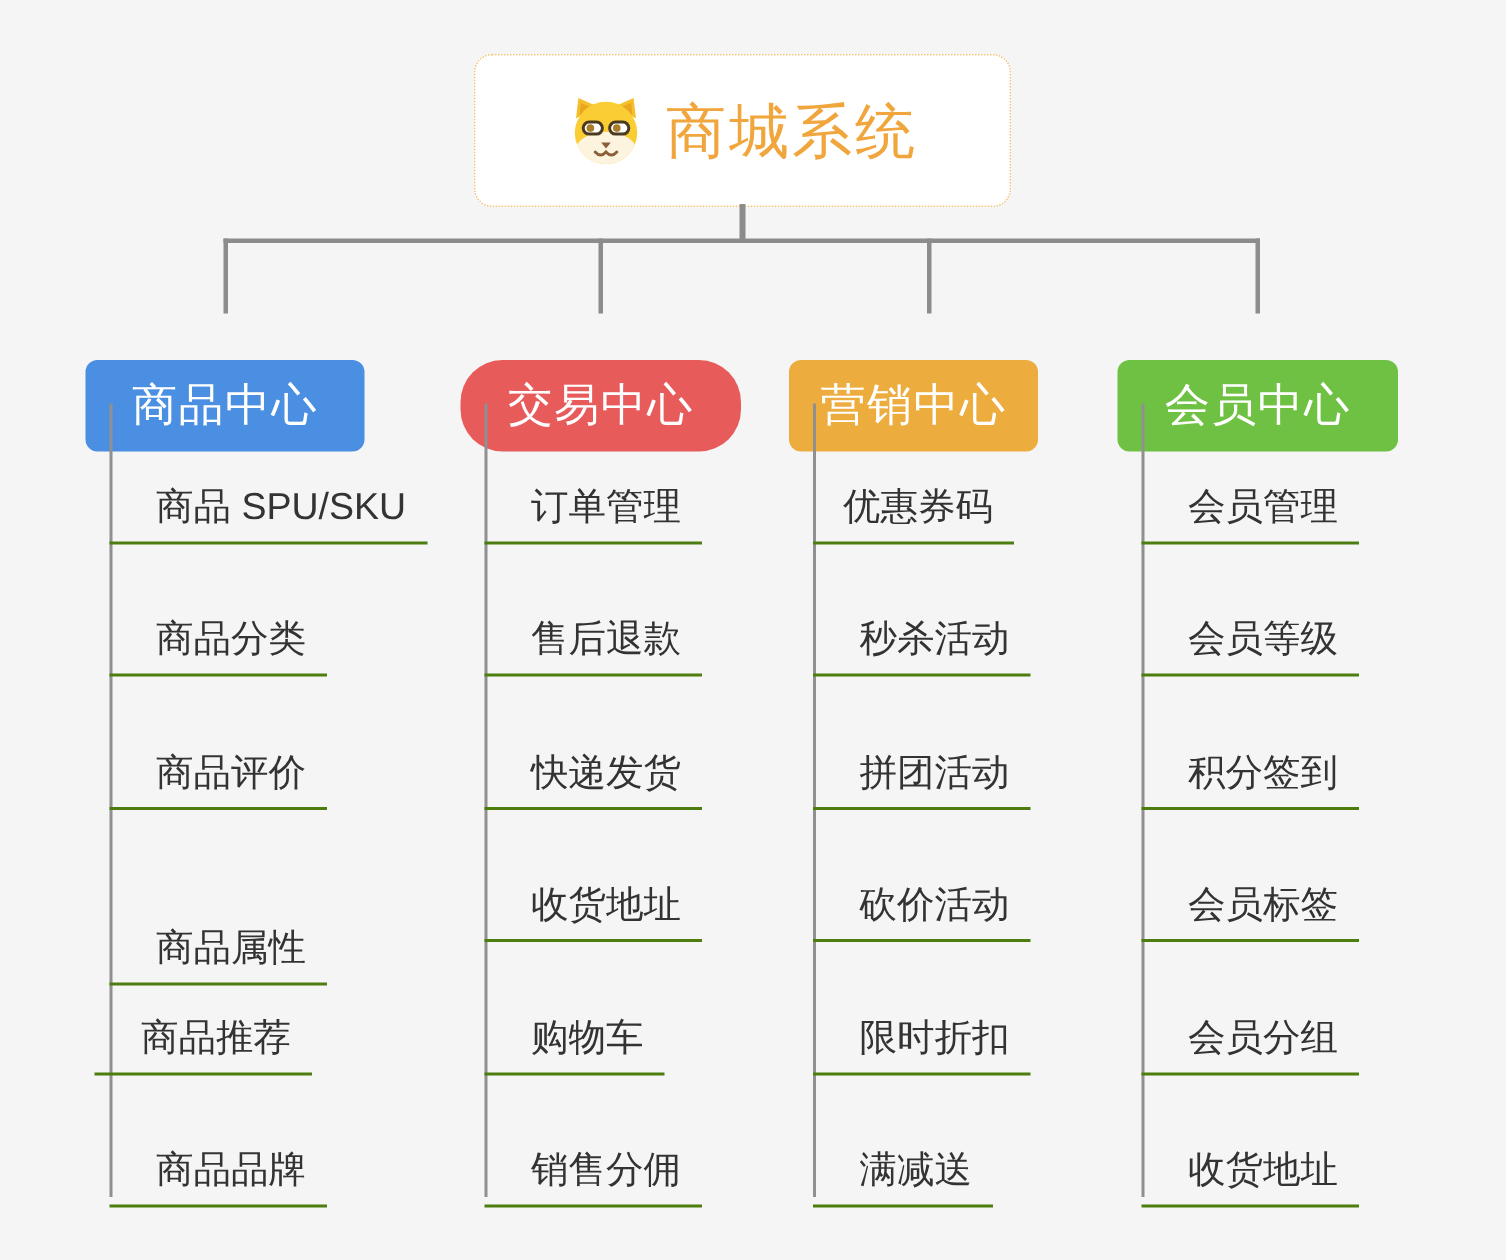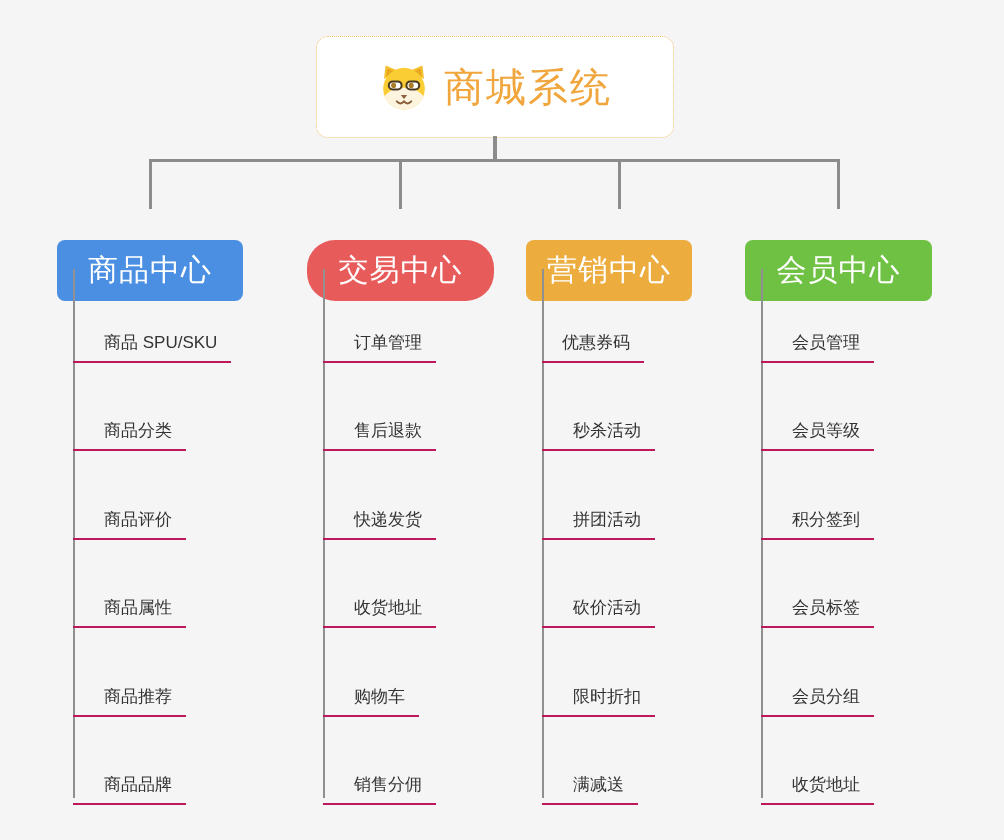--- a/index.html
+++ b/index.html
@@ -56,25 +56,25 @@
   
   .vline{
     position:absolute;
     width:2px;
     background:#909090;
   }
   
   .leaf{
     position:absolute;
     height:42px;
-    border-bottom:2px solid #be185d;
+    border-bottom:2px solid #4d7c0f;
     display:flex;
     align-items:flex-end;
     padding:0 14px 7px 31px;
-    font-size:17px;
+    font-size:25px;
     color:#333333;
     white-space:nowrap;
     box-sizing:content-box;
   }
 </style>
 </head>
 <body>
 
 <div class="canvas">
 
@@ -108,22 +108,22 @@
   <div class="line root-stub" style="background: rgb(140, 140, 140);"></div>
   <div class="line bus" style="background: rgb(140, 140, 140);"></div>
 
   <div id="branches">
       <div class="line stub" style="left: 148.5px; background: rgb(140, 140, 140);"></div>
       <div class="branch-header" style="left: 57px; width: 186px; background: rgb(75, 143, 226);">商品中心</div>
       <div class="vline" style="left: 73px; top: 269px; height: 529px;"></div>
       <div class="leaf" style="left: 73px; top: 312px;">商品 SPU/SKU</div>
       <div class="leaf" style="left: 73px; top: 400px;">商品分类</div>
       <div class="leaf" style="left: 73px; top: 489px;">商品评价</div>
-      <div class="leaf" style="left: 73px; top: 577px;">商品属性</div>
-      <div class="leaf" style="left: 73px; top: 666px; text-align: center;">商品推荐</div>
+      <div class="leaf" style="left: 73px; top: 606px;">商品属性</div>
+      <div class="leaf" style="left: 63px; top: 666px; text-align: center;">商品推荐</div>
       <div class="leaf" style="left: 73px; top: 754px;">商品品牌</div>
       <div class="line stub" style="left: 399px; background: rgb(140, 140, 140);"></div>
       <div class="branch-header" style="left: 307px; width: 187px; background: rgb(232, 91, 91); border-radius: 28px;">交易中心</div>
       <div class="vline" style="left: 323px; top: 269px; height: 529px;"></div>
       <div class="leaf" style="left: 323px; top: 312px;">订单管理</div>
       <div class="leaf" style="left: 323px; top: 400px;">售后退款</div>
       <div class="leaf" style="left: 323px; top: 489px;">快递发货</div>
       <div class="leaf" style="left: 323px; top: 577px;">收货地址</div>
       <div class="leaf" style="left: 323px; top: 666px;">购物车</div>
       <div class="leaf" style="left: 323px; top: 754px;">销售分佣</div>

